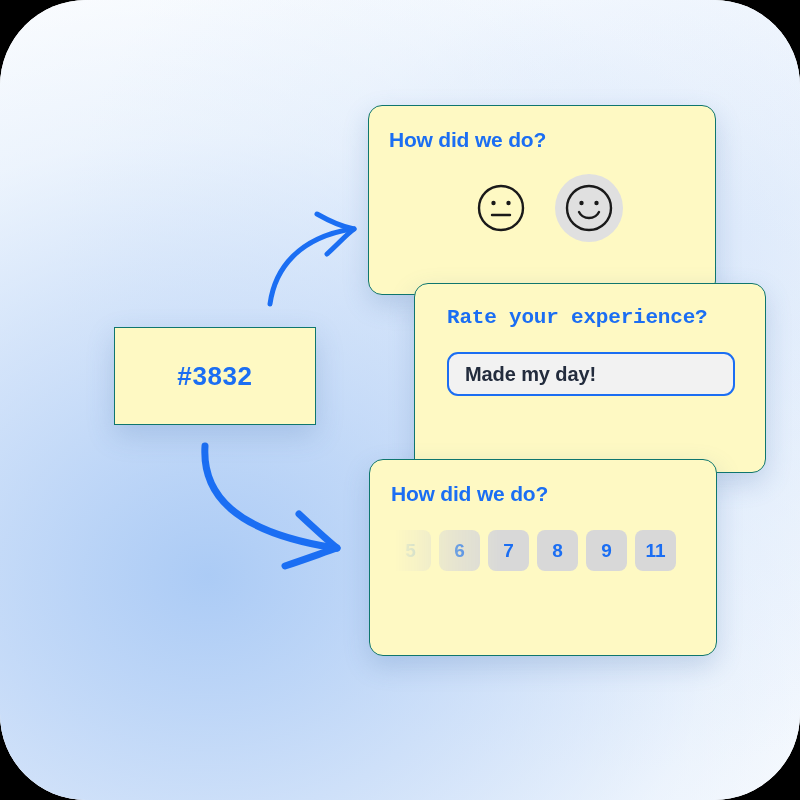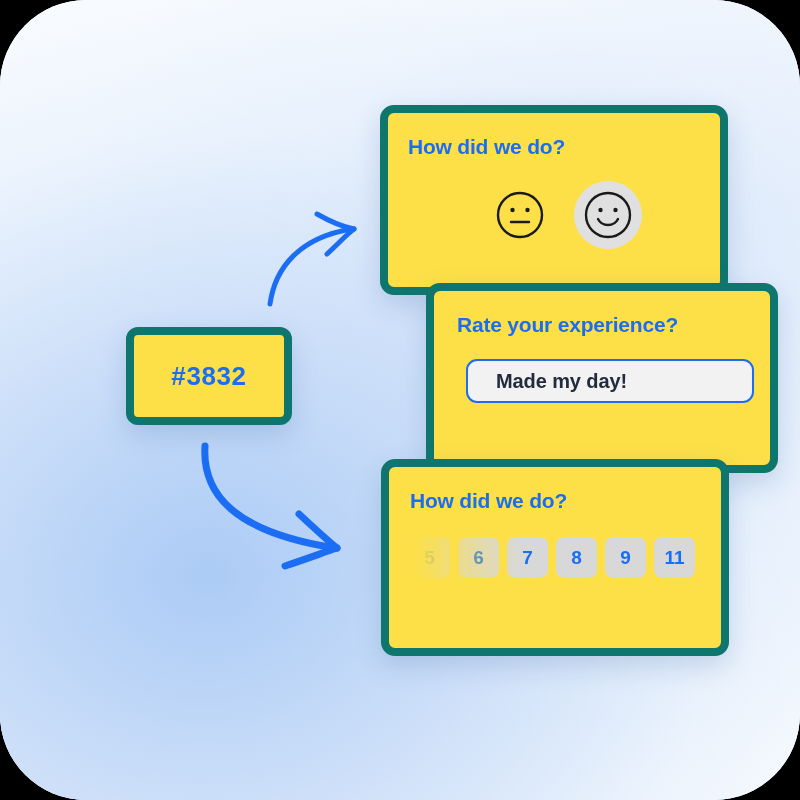--- a/index.html
+++ b/index.html
@@ -33,48 +33,47 @@
       radial-gradient(90% 80% at 78% 34%, rgba(196,218,248,0.55) 0%, rgba(223,235,251,0.28) 45%, rgba(255,255,255,0) 78%),
       linear-gradient(150deg, #ffffff 0%, #fbfdff 22%, #eef4fd 52%, #f7fAfe 78%, #ffffff 100%);
     pointer-events: none;
   }
 
   .layer { position: absolute; inset: 0; }
 
   
   .card {
     position: absolute;
-    background: #fde047;
-    border: 8px solid #0f766e;
+    background: #fef9c3;
+    border: 1px solid #0f766e;
     border-radius: 14px;
     box-sizing: border-box;
     box-shadow: 0 10px 26px rgba(70,110,170,0.22);
-    margin-left: 12px;
   }
 
   #card-top    { left: 368px; top: 105px;  width: 348px; height: 190px; }
   #card-middle { left: 414px; top: 283px;  width: 352px; height: 190px; z-index: 3; }
   #card-bottom { left: 369px; top: 459px;  width: 348px; height: 197px; z-index: 4; }
 
   #ticket-card {
-    left: 114px; top: 327px; width: 166px; height: 98px;
-    border-radius: 12px;
+    left: 114px; top: 327px; width: 202px; height: 98px;
+    border-radius: 0;
     z-index: 2;
   }
 
   .card-title {
     position: absolute;
     color: #1b6ef3;
     font-size: 21px;
     font-weight: bold;
     letter-spacing: -0.2px;
     white-space: nowrap;
   }
   #card-top .card-title    { left: 20px; top: 22px; }
-  #card-middle .card-title { left: 23px; top: 22px; }
+  #card-middle .card-title { left: 32px; top: 22px; font-family: Liberation Mono, monospace; }
   #card-bottom .card-title { left: 21px; top: 22px; }
 
   .ticket-label {
     position: absolute;
     inset: 0;
     display: flex;
     align-items: center;
     justify-content: center;
     color: #1b6ef3;
     font-size: 26px;
@@ -107,21 +106,21 @@
     left: 32px;
     top: 68px;
     width: 288px;
     height: 44px;
     background: #f2f2f2;
     border: 2px solid #1b6ef3;
     border-radius: 11px;
     box-sizing: border-box;
     display: flex;
     align-items: center;
-    padding-left: 28px;
+    padding-left: 16px;
     color: #232c3d;
     font-size: 20px;
     font-weight: bold;
     letter-spacing: -0.1px;
   }
 
   
   .scale-row {
     position: absolute;
     left: 20px;

